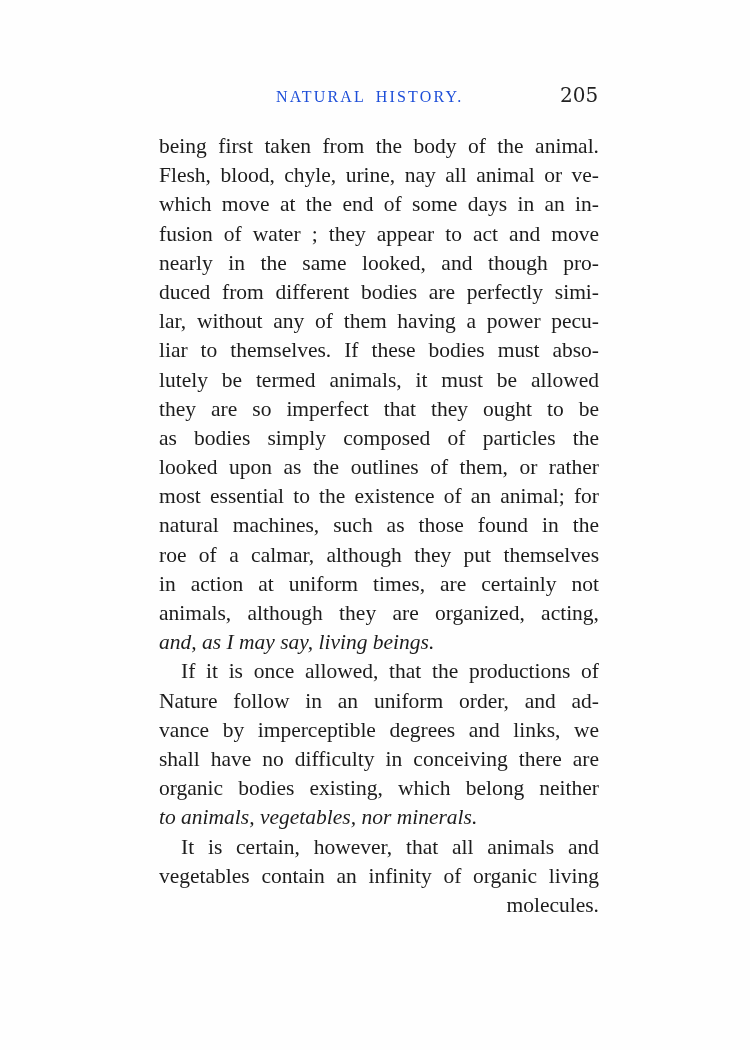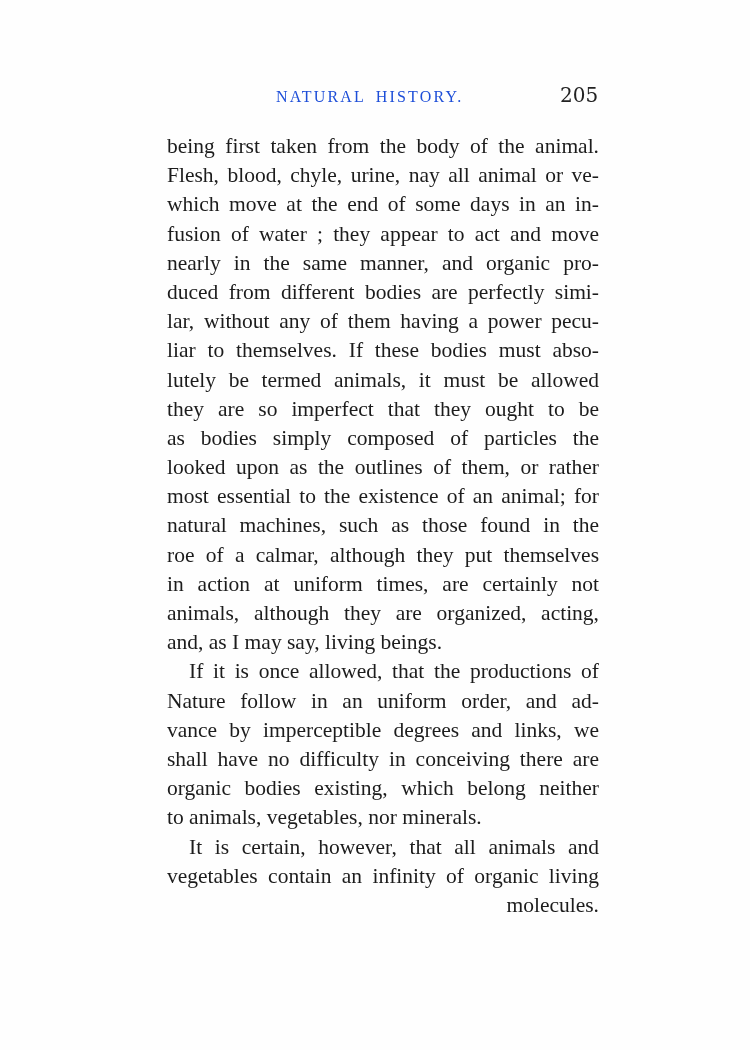--- a/index.html
+++ b/index.html
@@ -47,24 +47,24 @@
     font-size: 21.5px;
     line-height: 29.2px;
     color: #1c1c1c;
   }
   .line {
     display: block;
     white-space: nowrap;
     text-align: justify;
     text-align-last: justify;
     height: 29.2px;
-    margin-left: 8px;
   }
   .line.last {
     text-align-last: left;
+    font-style: italic;
   }
   .line.indent {
     padding-left: 22px;
   }
   .line.catchword {
     text-align-last: right;
   }
 </style>
 </head>
 <body>
@@ -72,21 +72,21 @@
 <div class="page">
   <div class="running-head">NATURAL HISTORY.</div>
   <div class="page-number">205</div>
 
   <div class="body-text">
     <div>
       <span class="line">being first taken from the body of the animal.</span>
       <span class="line">Flesh, blood, chyle, urine, nay all animal or ve-</span>
       <span class="line">which move at the end of some days in an in-</span>
       <span class="line">fusion of water ; they appear to act and move</span>
-      <span class="line">nearly in the same manner, and organic pro-</span>
+      <span class="line">nearly in the same looked, and though pro-</span>
       <span class="line">duced from different bodies are perfectly simi-</span>
       <span class="line">lar, without any of them having a power pecu-</span>
       <span class="line">liar to themselves. If these bodies must abso-</span>
       <span class="line">lutely be termed animals, it must be allowed</span>
       <span class="line">they are so imperfect that they ought to be</span>
       <span class="line">as bodies simply composed of particles the</span>
       <span class="line">looked upon as the outlines of them, or rather</span>
       <span class="line">most essential to the existence of an animal; for</span>
       <span class="line">natural machines, such as those found in the</span>
       <span class="line">roe of a calmar, although they put themselves</span>

